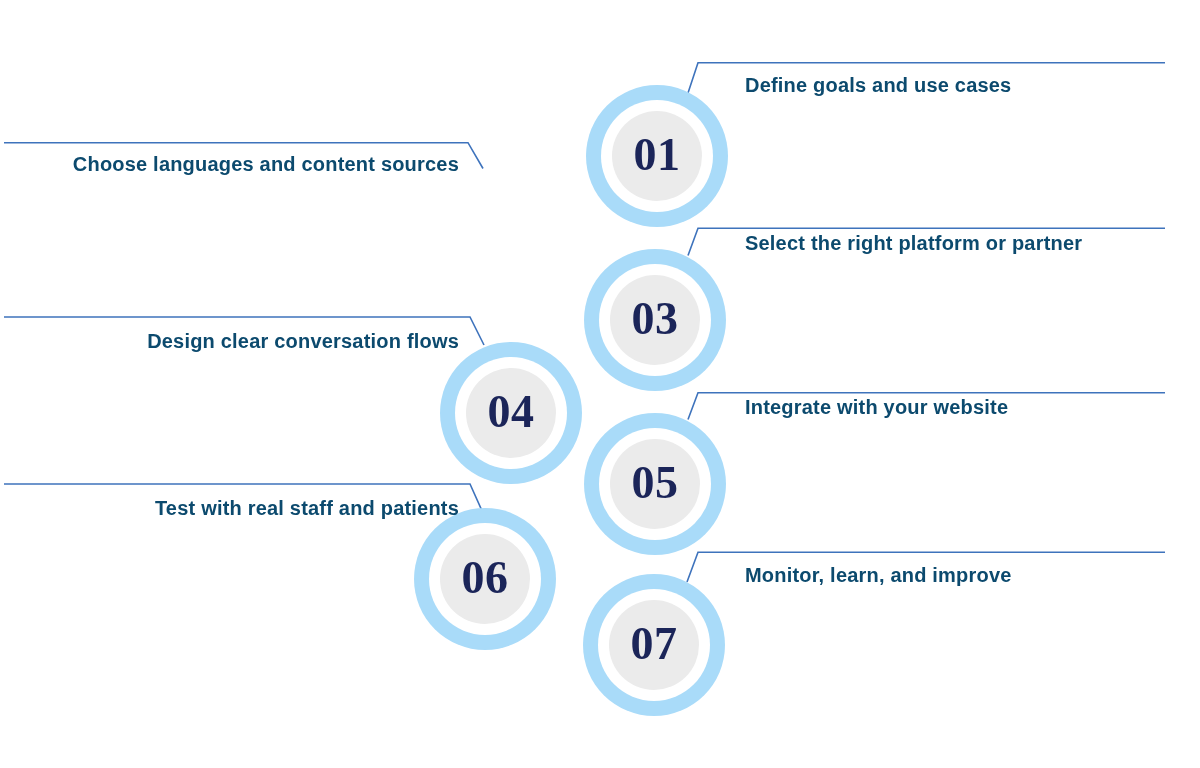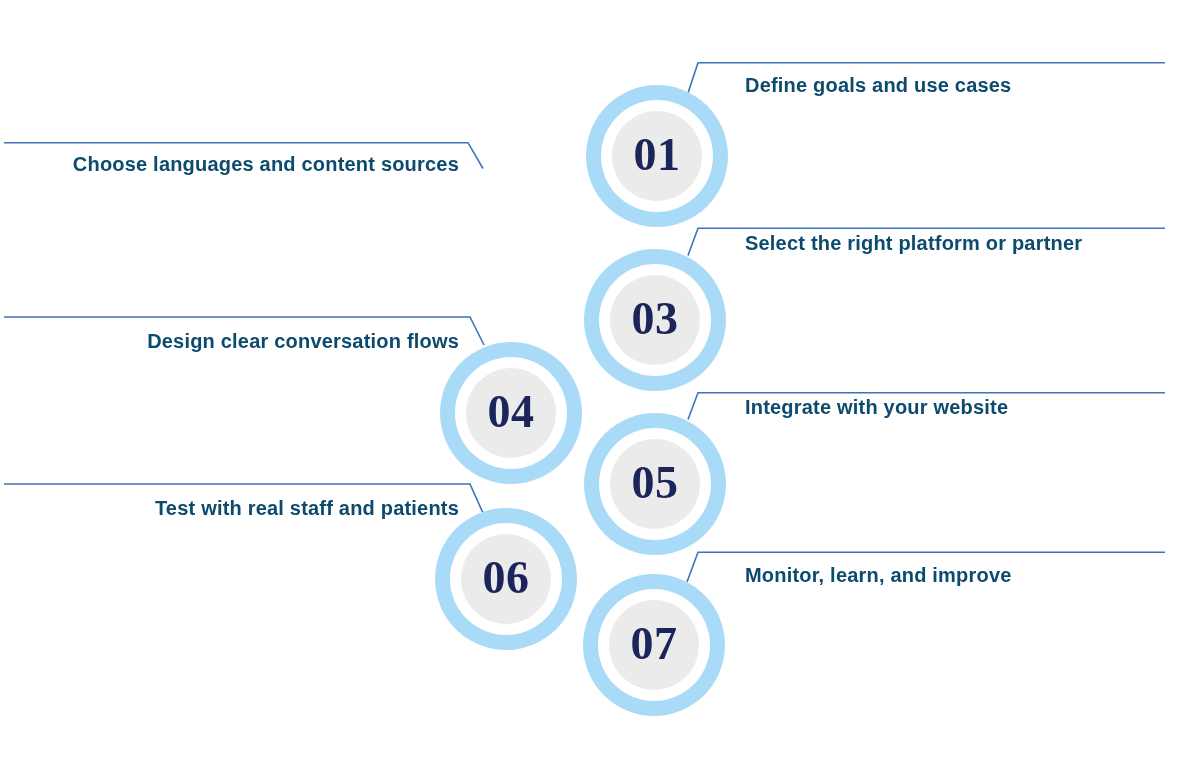--- a/index.html
+++ b/index.html
@@ -60,21 +60,21 @@
   }
   .label.right-col { left: 745px; }
   .label.left-col  { left: 0; width: 424px; text-align: right; padding-left: 35px; }
 
   
   .c01 { left: 612px; top: 111px; }
   .c02 { left: 466px; top: 190px; }
   .c03 { left: 610px; top: 275px; }
   .c04 { left: 466px; top: 368px; }
   .c05 { left: 610px; top: 439px; }
-  .c06 { left: 461px; top: 534px; }
+  .c06 { left: 440px; top: 534px; }
   .c07 { left: 609px; top: 600px; }
 
   
   .l01 { top: 72px; }
   .l02 { top: 151px; }
   .l03 { top: 230px; }
   .l04 { top: 328px; }
   .l05 { top: 394px; text-align: right; }
   .l06 { top: 495px; }
   .l07 { top: 562px; }

